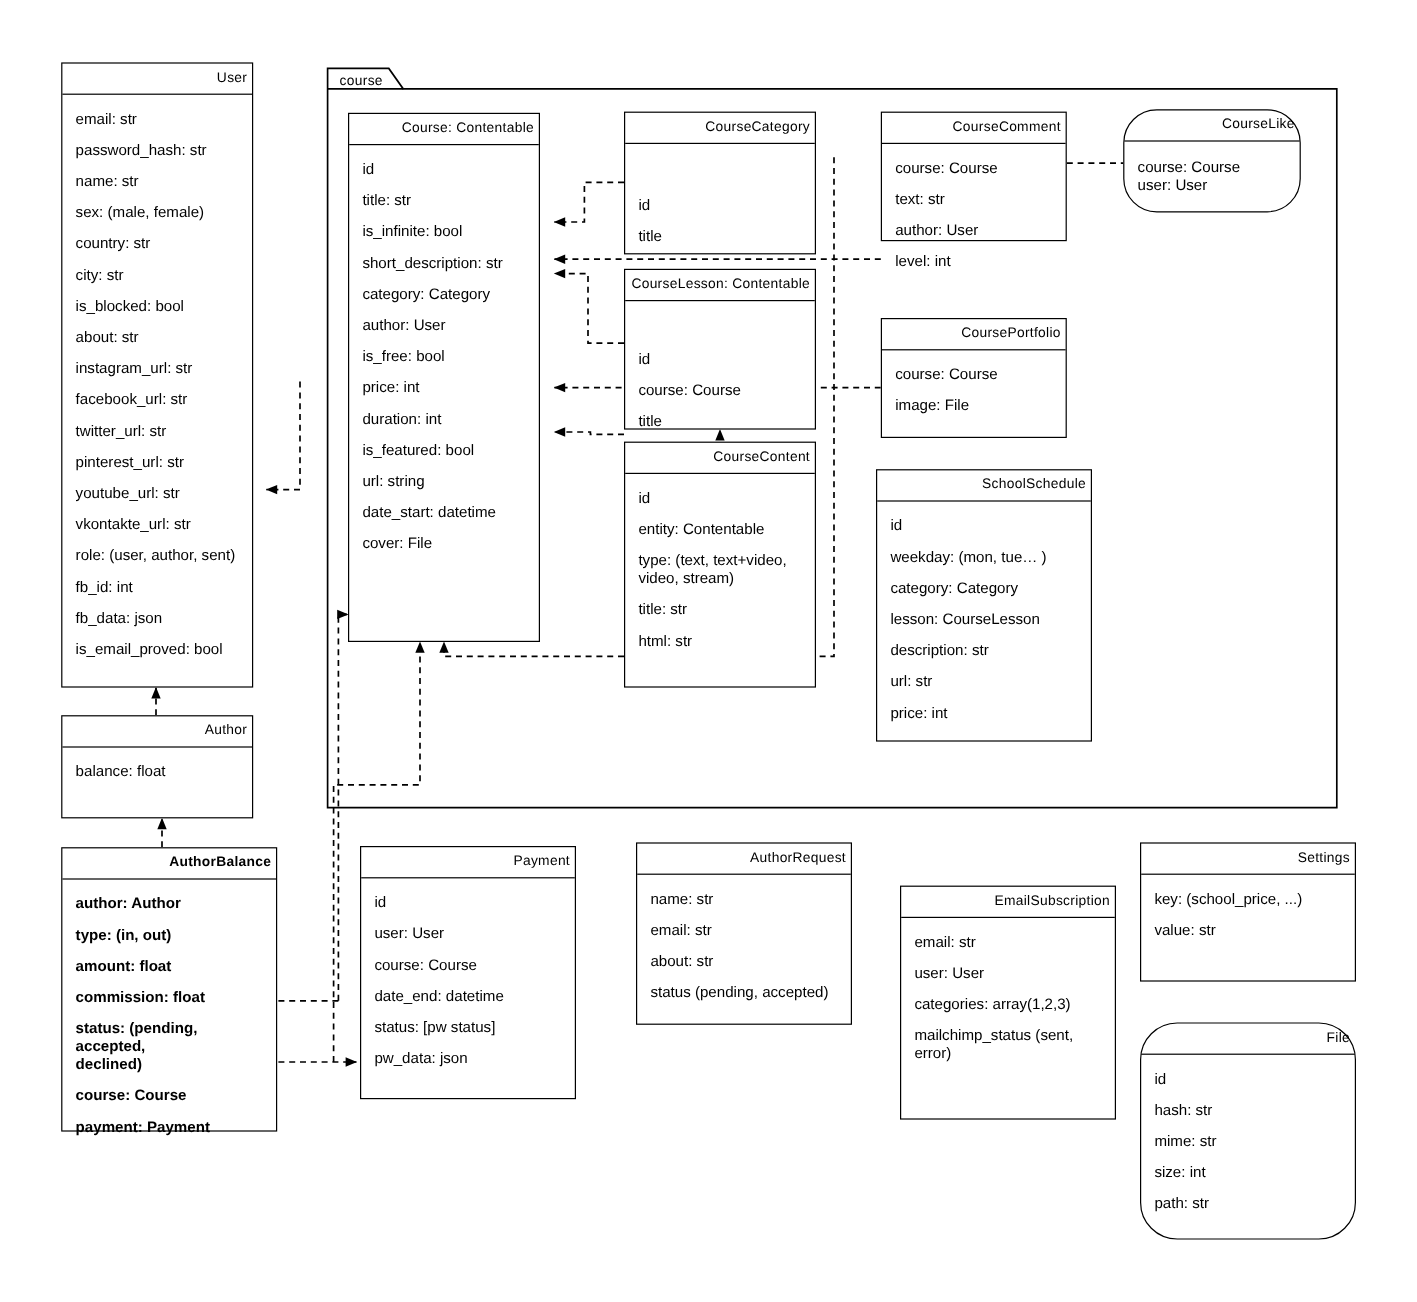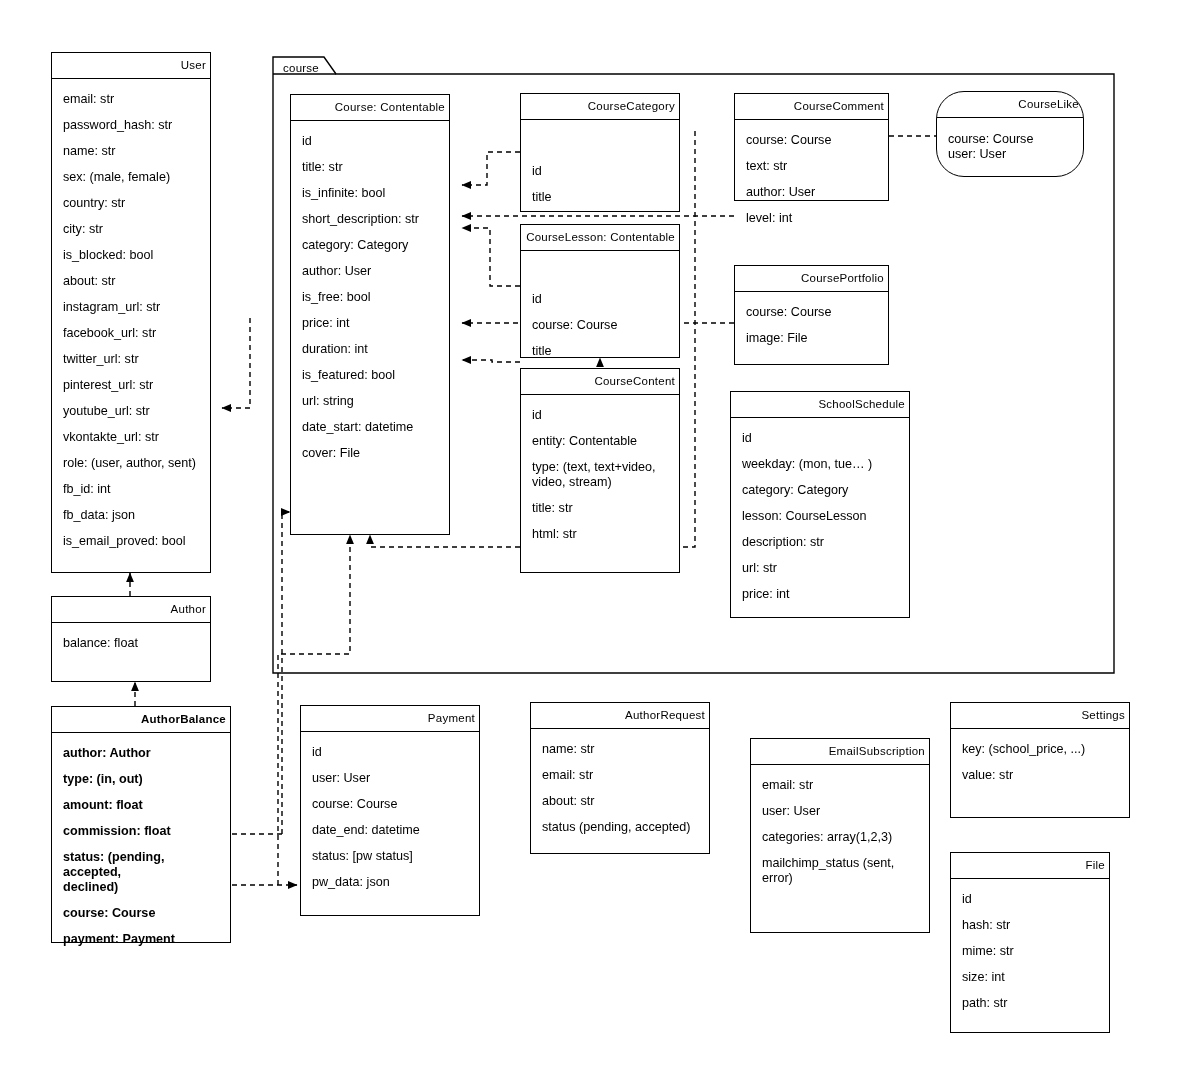--- a/index.html
+++ b/index.html
@@ -302,21 +302,21 @@
   </div>
 
   <div class="uml-class" style="left:950px; top:702px; width:180px; height:116px;">
     <div class="uml-title">Settings</div>
     <div class="uml-attrs">
       <div class="uml-attr">key: (school_price, ...)</div>
       <div class="uml-attr">value: str</div>
     </div>
   </div>
 
-  <div class="uml-class" style="left:950px; top:852px; width:160px; height:181px;">
+  <div class="uml-class" style="left:950px; top:852px; width:180px; height:181px;border-radius:31px;">
     <div class="uml-title">File</div>
     <div class="uml-attrs">
       <div class="uml-attr">id</div>
       <div class="uml-attr">hash: str</div>
       <div class="uml-attr">mime: str</div>
       <div class="uml-attr">size: int</div>
       <div class="uml-attr">path: str</div>
     </div>
   </div>
 

